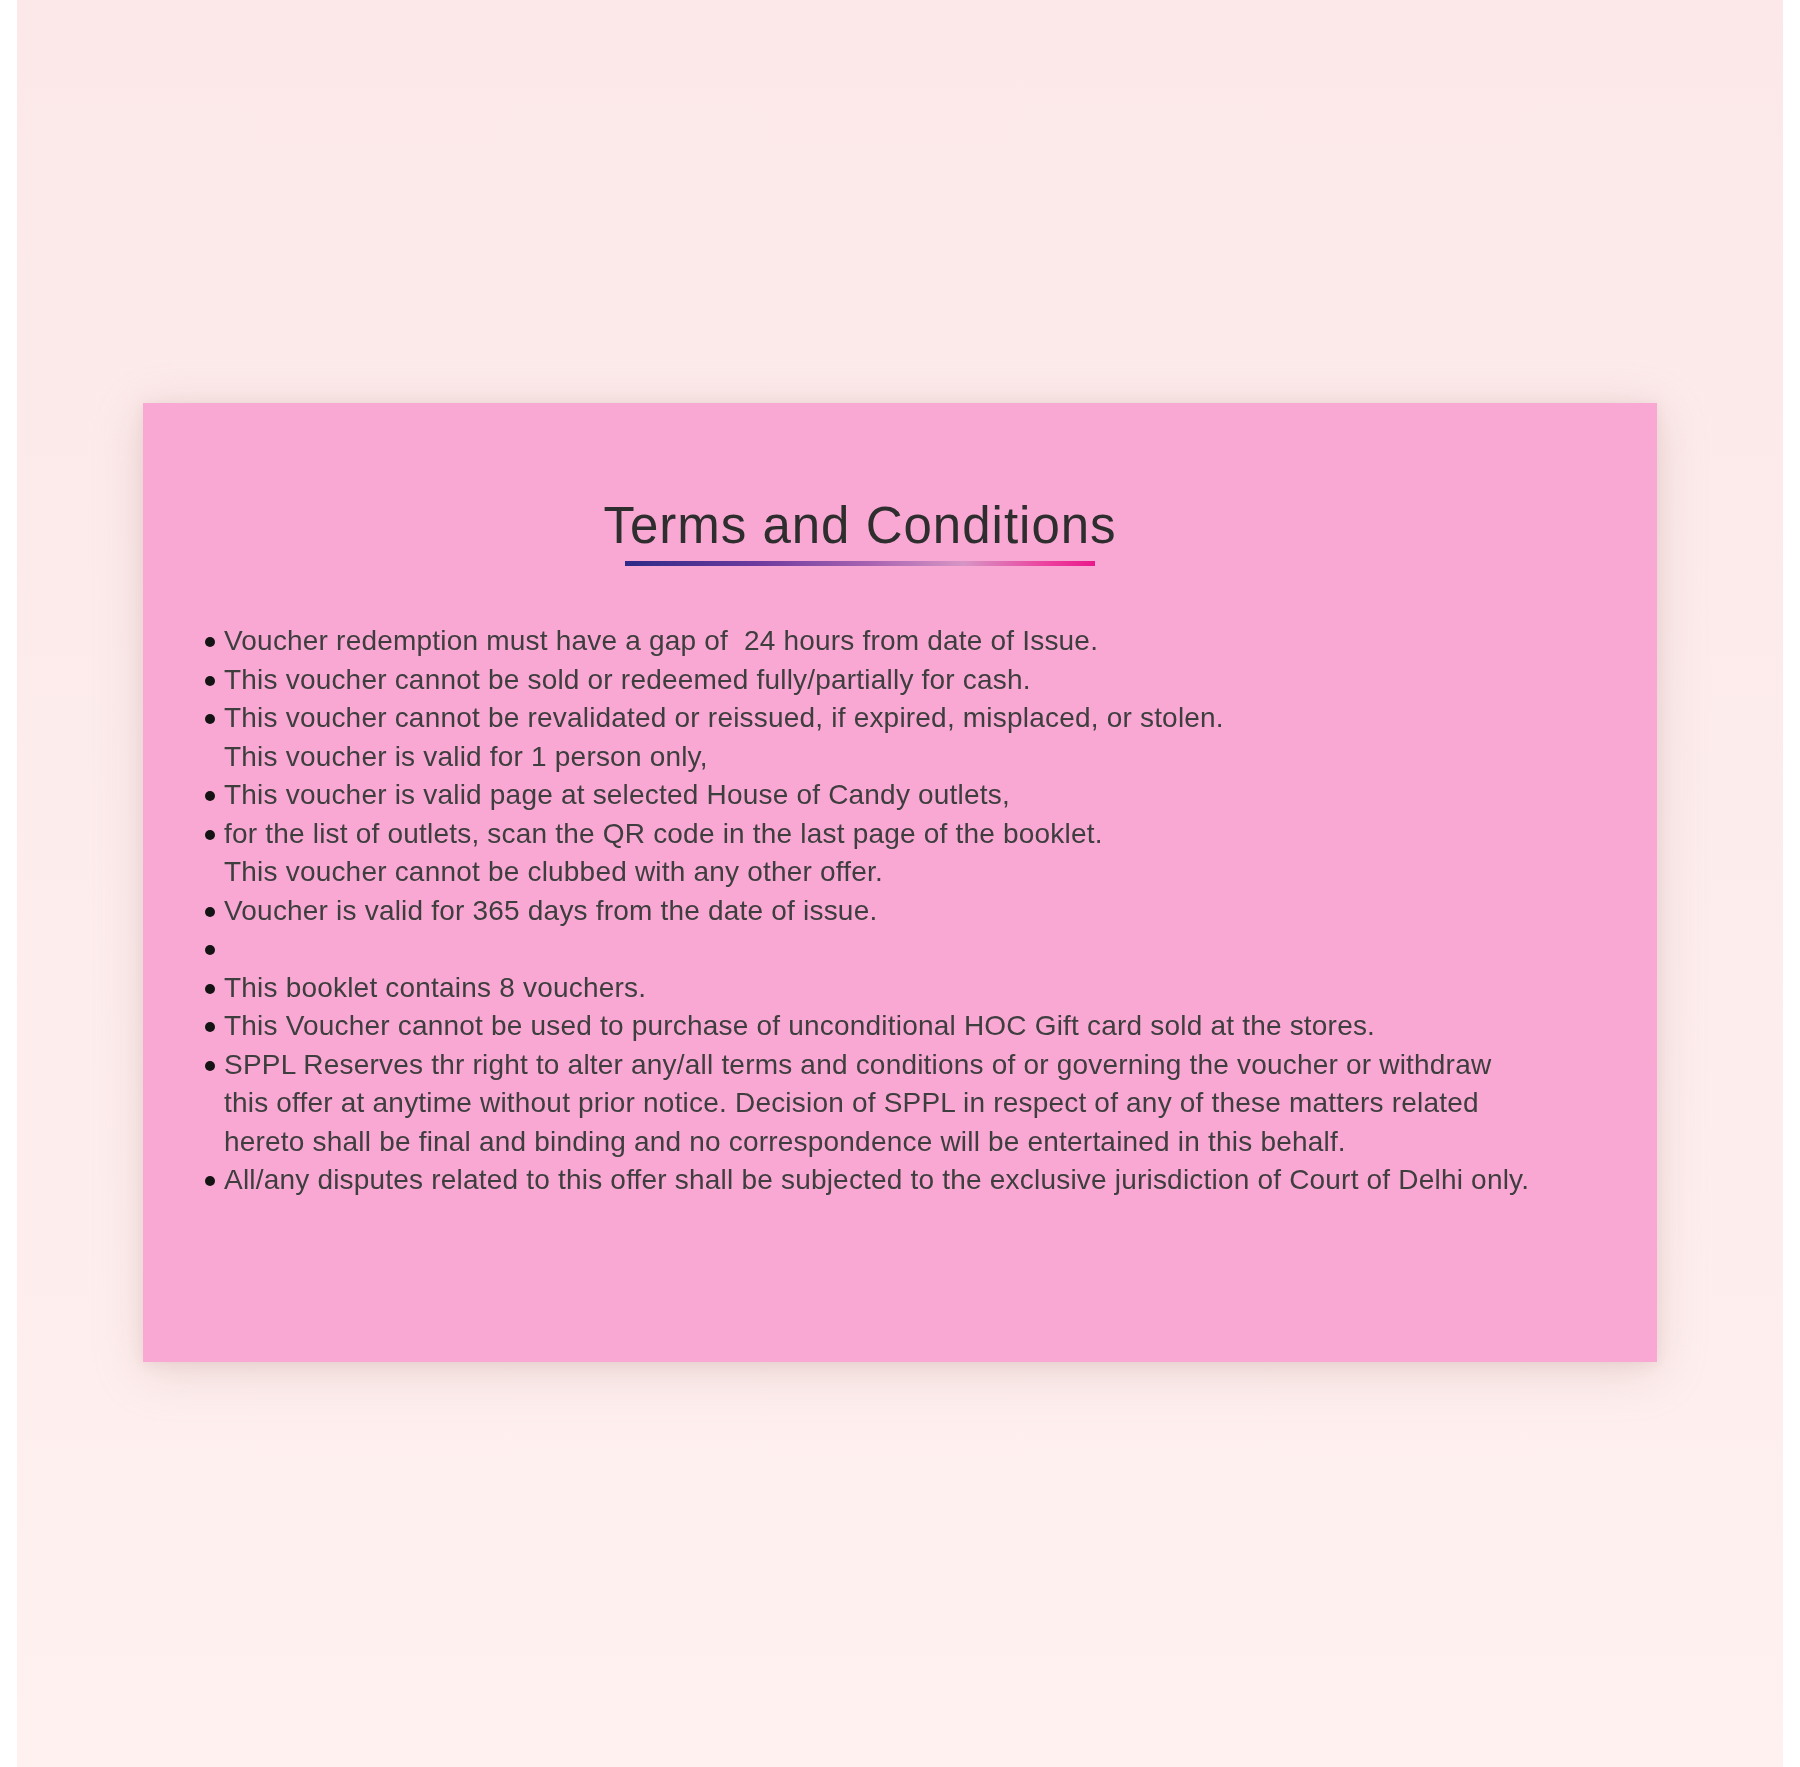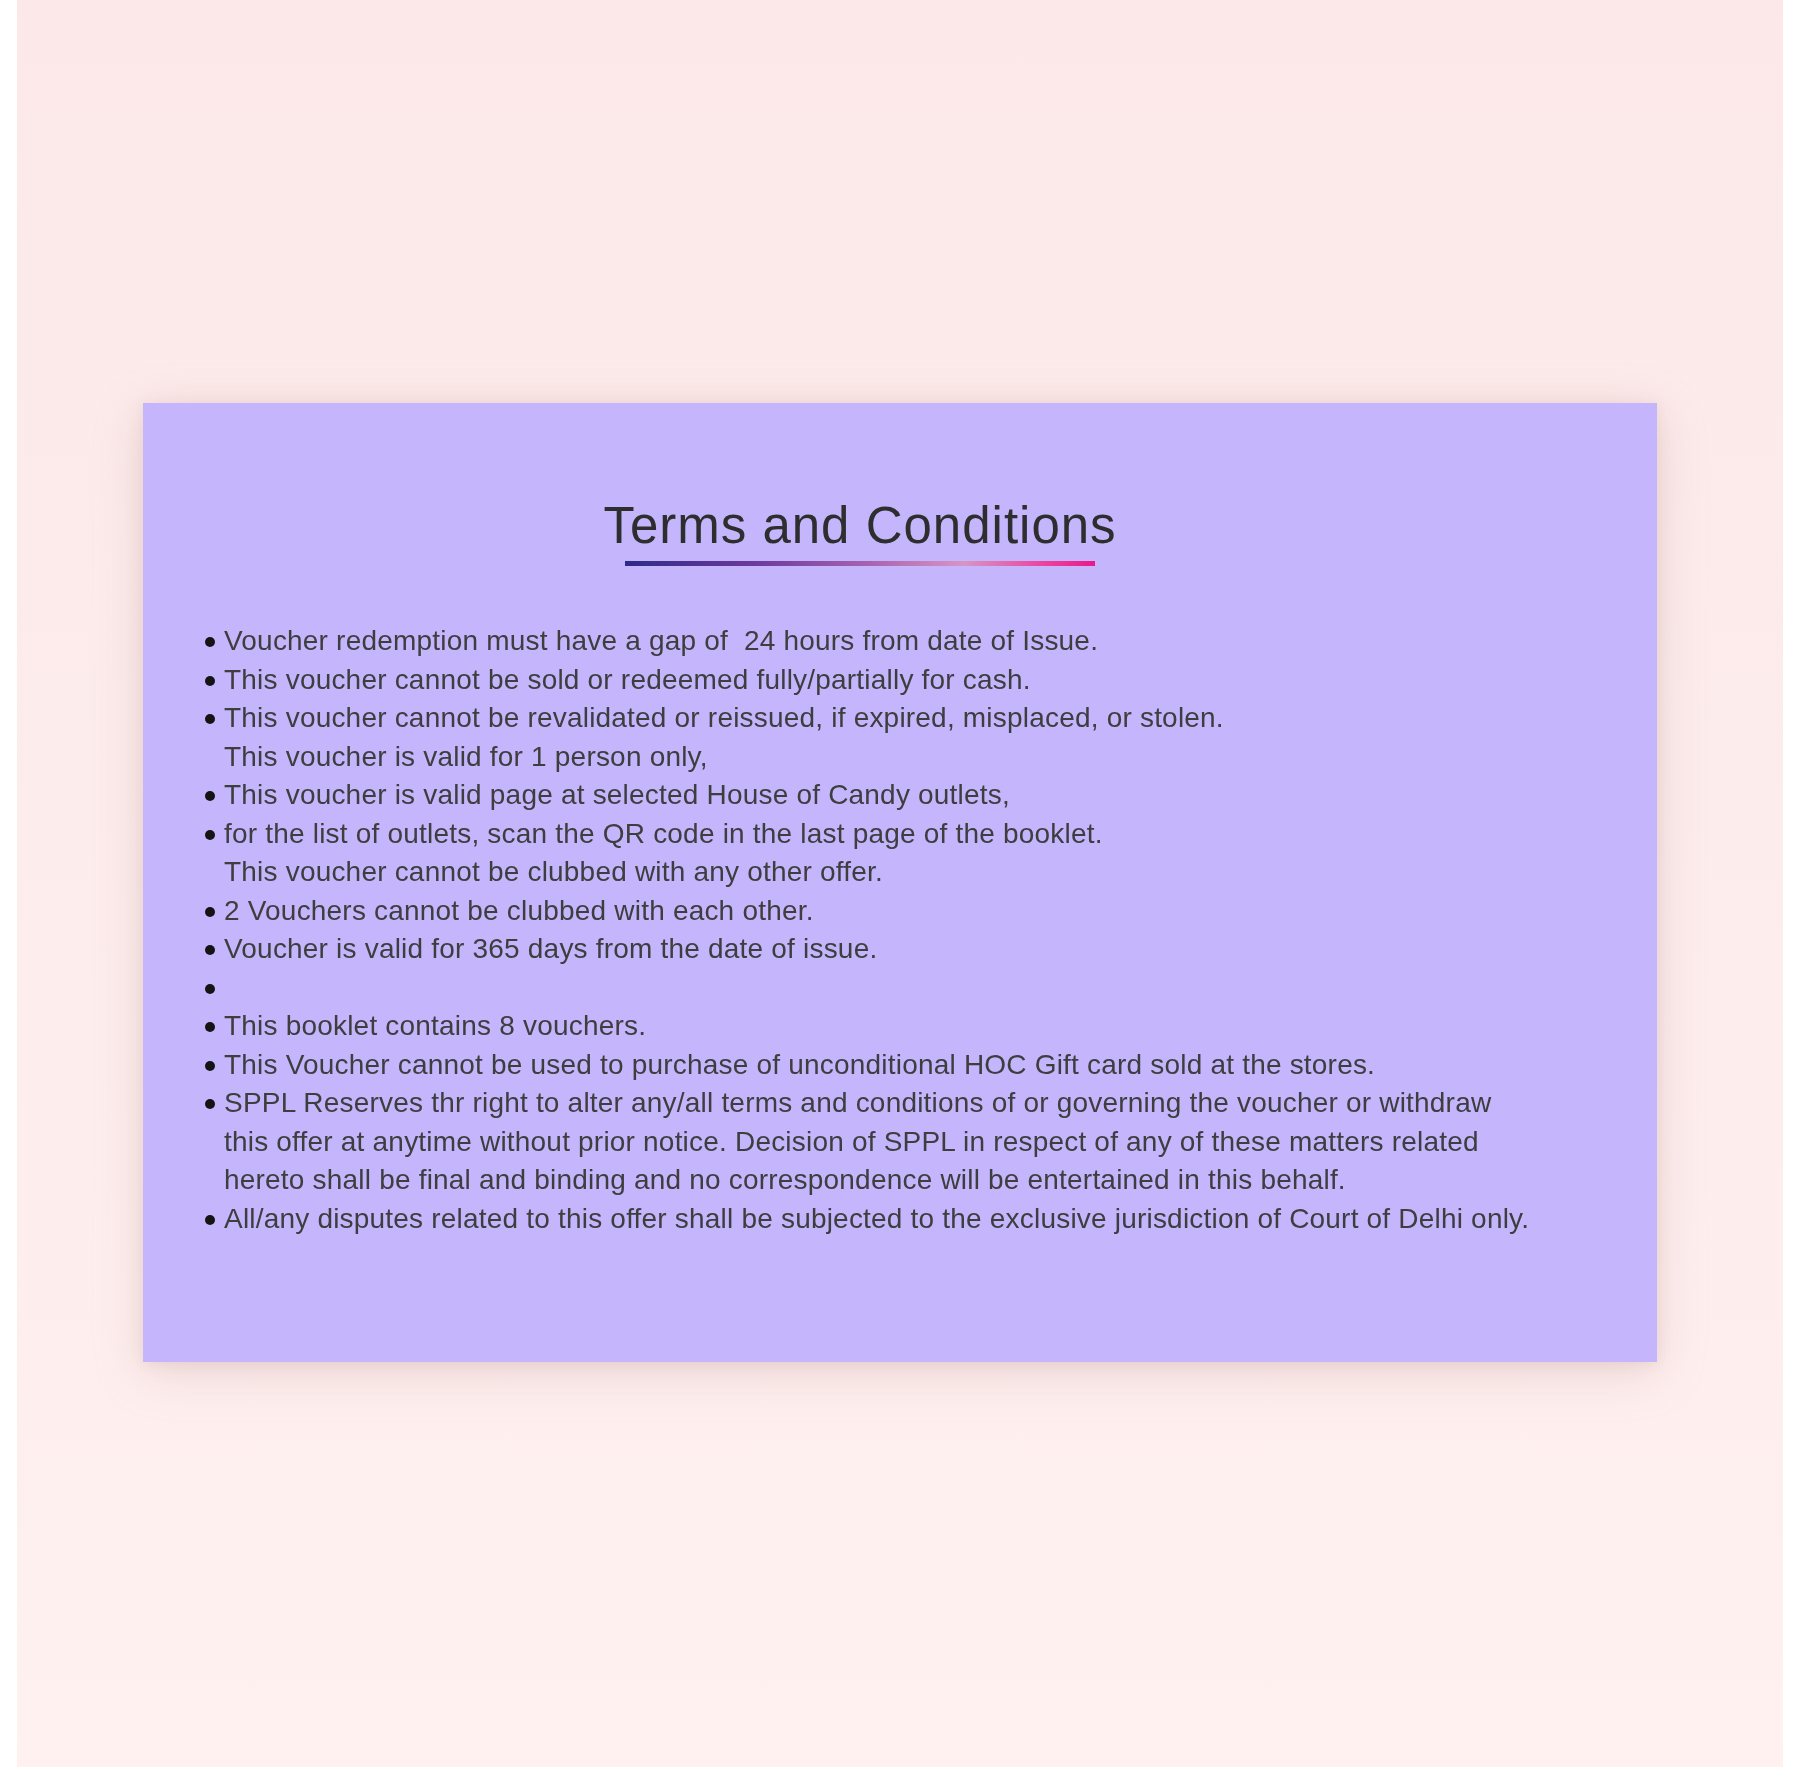--- a/index.html
+++ b/index.html
@@ -21,21 +21,21 @@
     top: 0;
     bottom: 0;
     background: linear-gradient(180deg, #fce8e8 0%, #fdecec 45%, #fef1ef 100%);
   }
   .card {
     position: absolute;
     left: 143px;
     top: 403px;
     width: 1514px;
     height: 959px;
-    background: #c4b5fd;
+    background: #f9a8d4;
     box-shadow: 0 10px 45px rgba(190,150,150,0.30), 0 2px 12px rgba(190,150,150,0.18);
   }
   .title-wrap {
     position: absolute;
     top: 95px;
     left: 0;
     width: 100%;
     text-align: center;
     transform: translateX(-40px);
   }
@@ -127,24 +127,20 @@
       <div class="term-row">
         <span class="bullet"></span>
         <span class="term-text">for the list of outlets, scan the QR code in the last page of the booklet.</span>
       </div>
 
       <div class="term-row no-bullet">
         <span class="bullet"></span>
         <span class="term-text">This voucher cannot be clubbed with any other offer.</span>
       </div>
 
-      <div class="term-row">
-        <span class="bullet"></span>
-        <span class="term-text">2 Vouchers cannot be clubbed with each other.</span>
-      </div>
 
       <div class="term-row">
         <span class="bullet"></span>
         <span class="term-text">Voucher is valid for 365 days from the date of issue.</span>
       </div>
 
       <div class="term-row">
         <span class="bullet"></span>
       </div>
 

